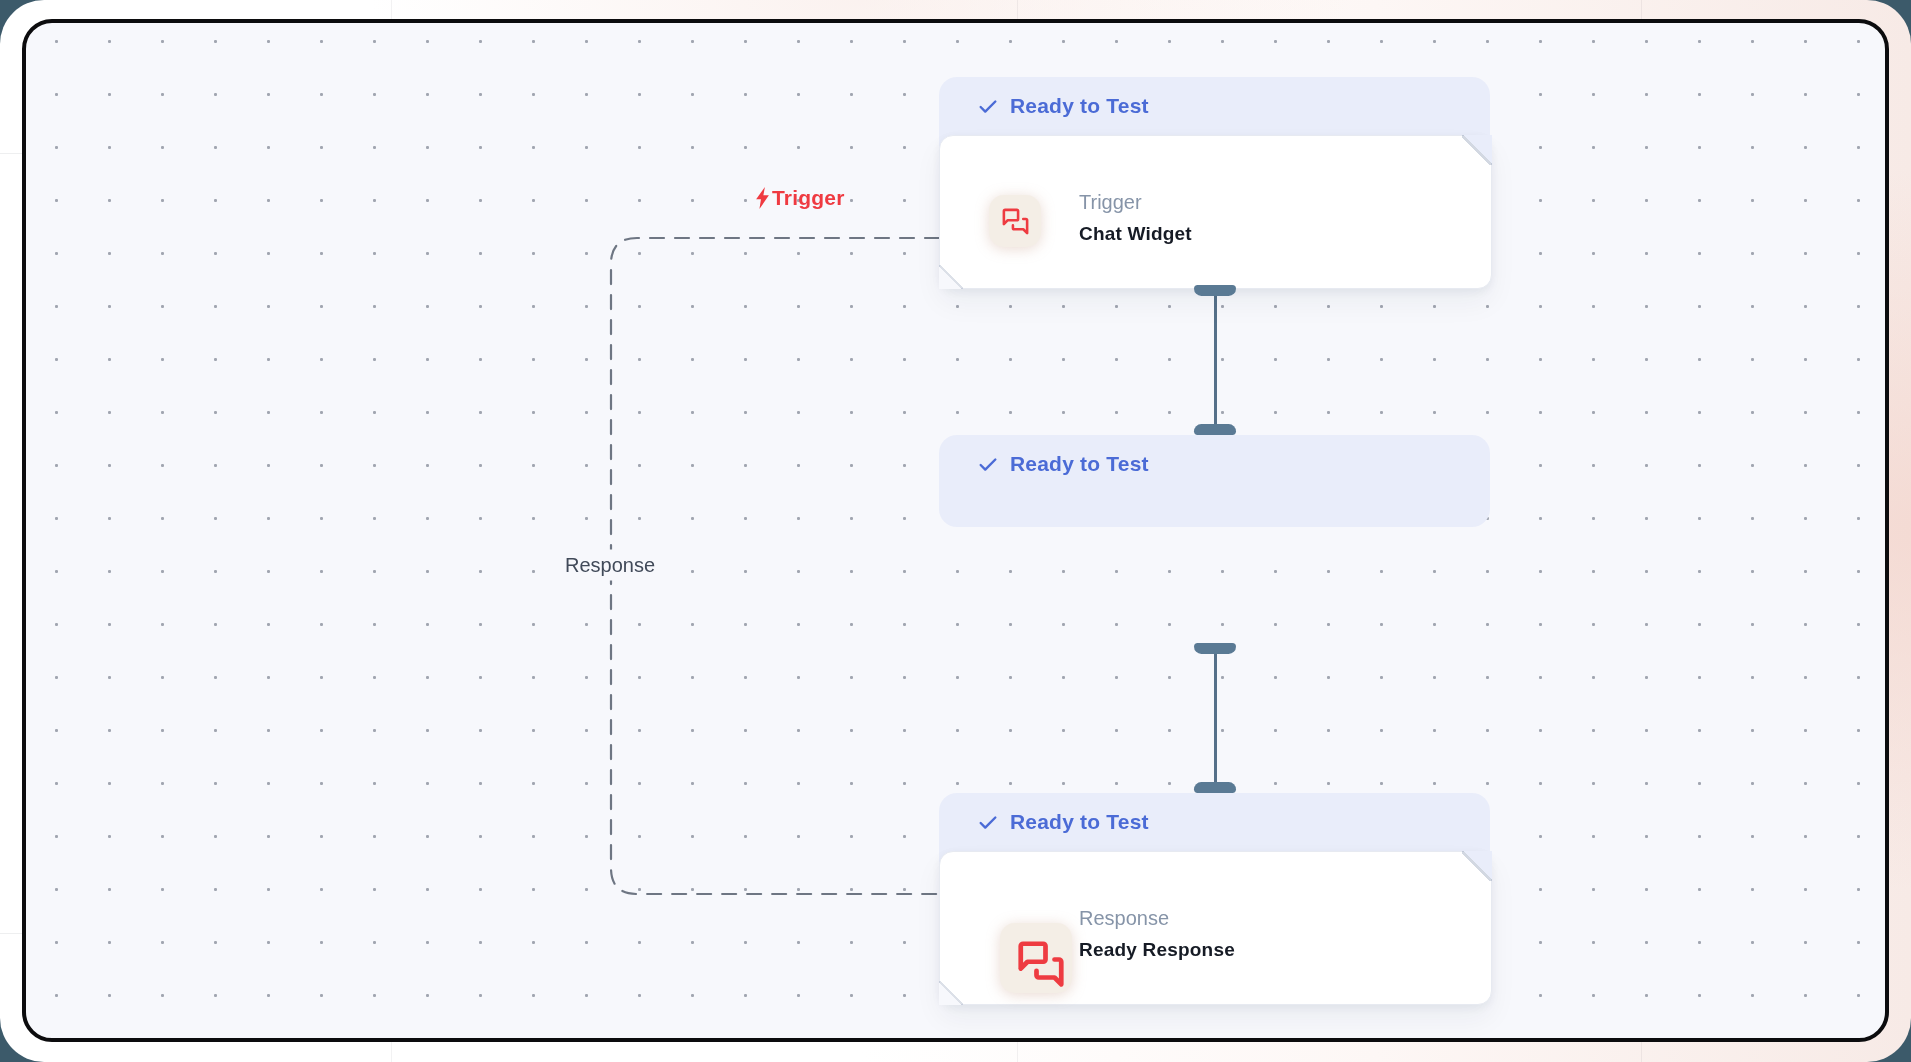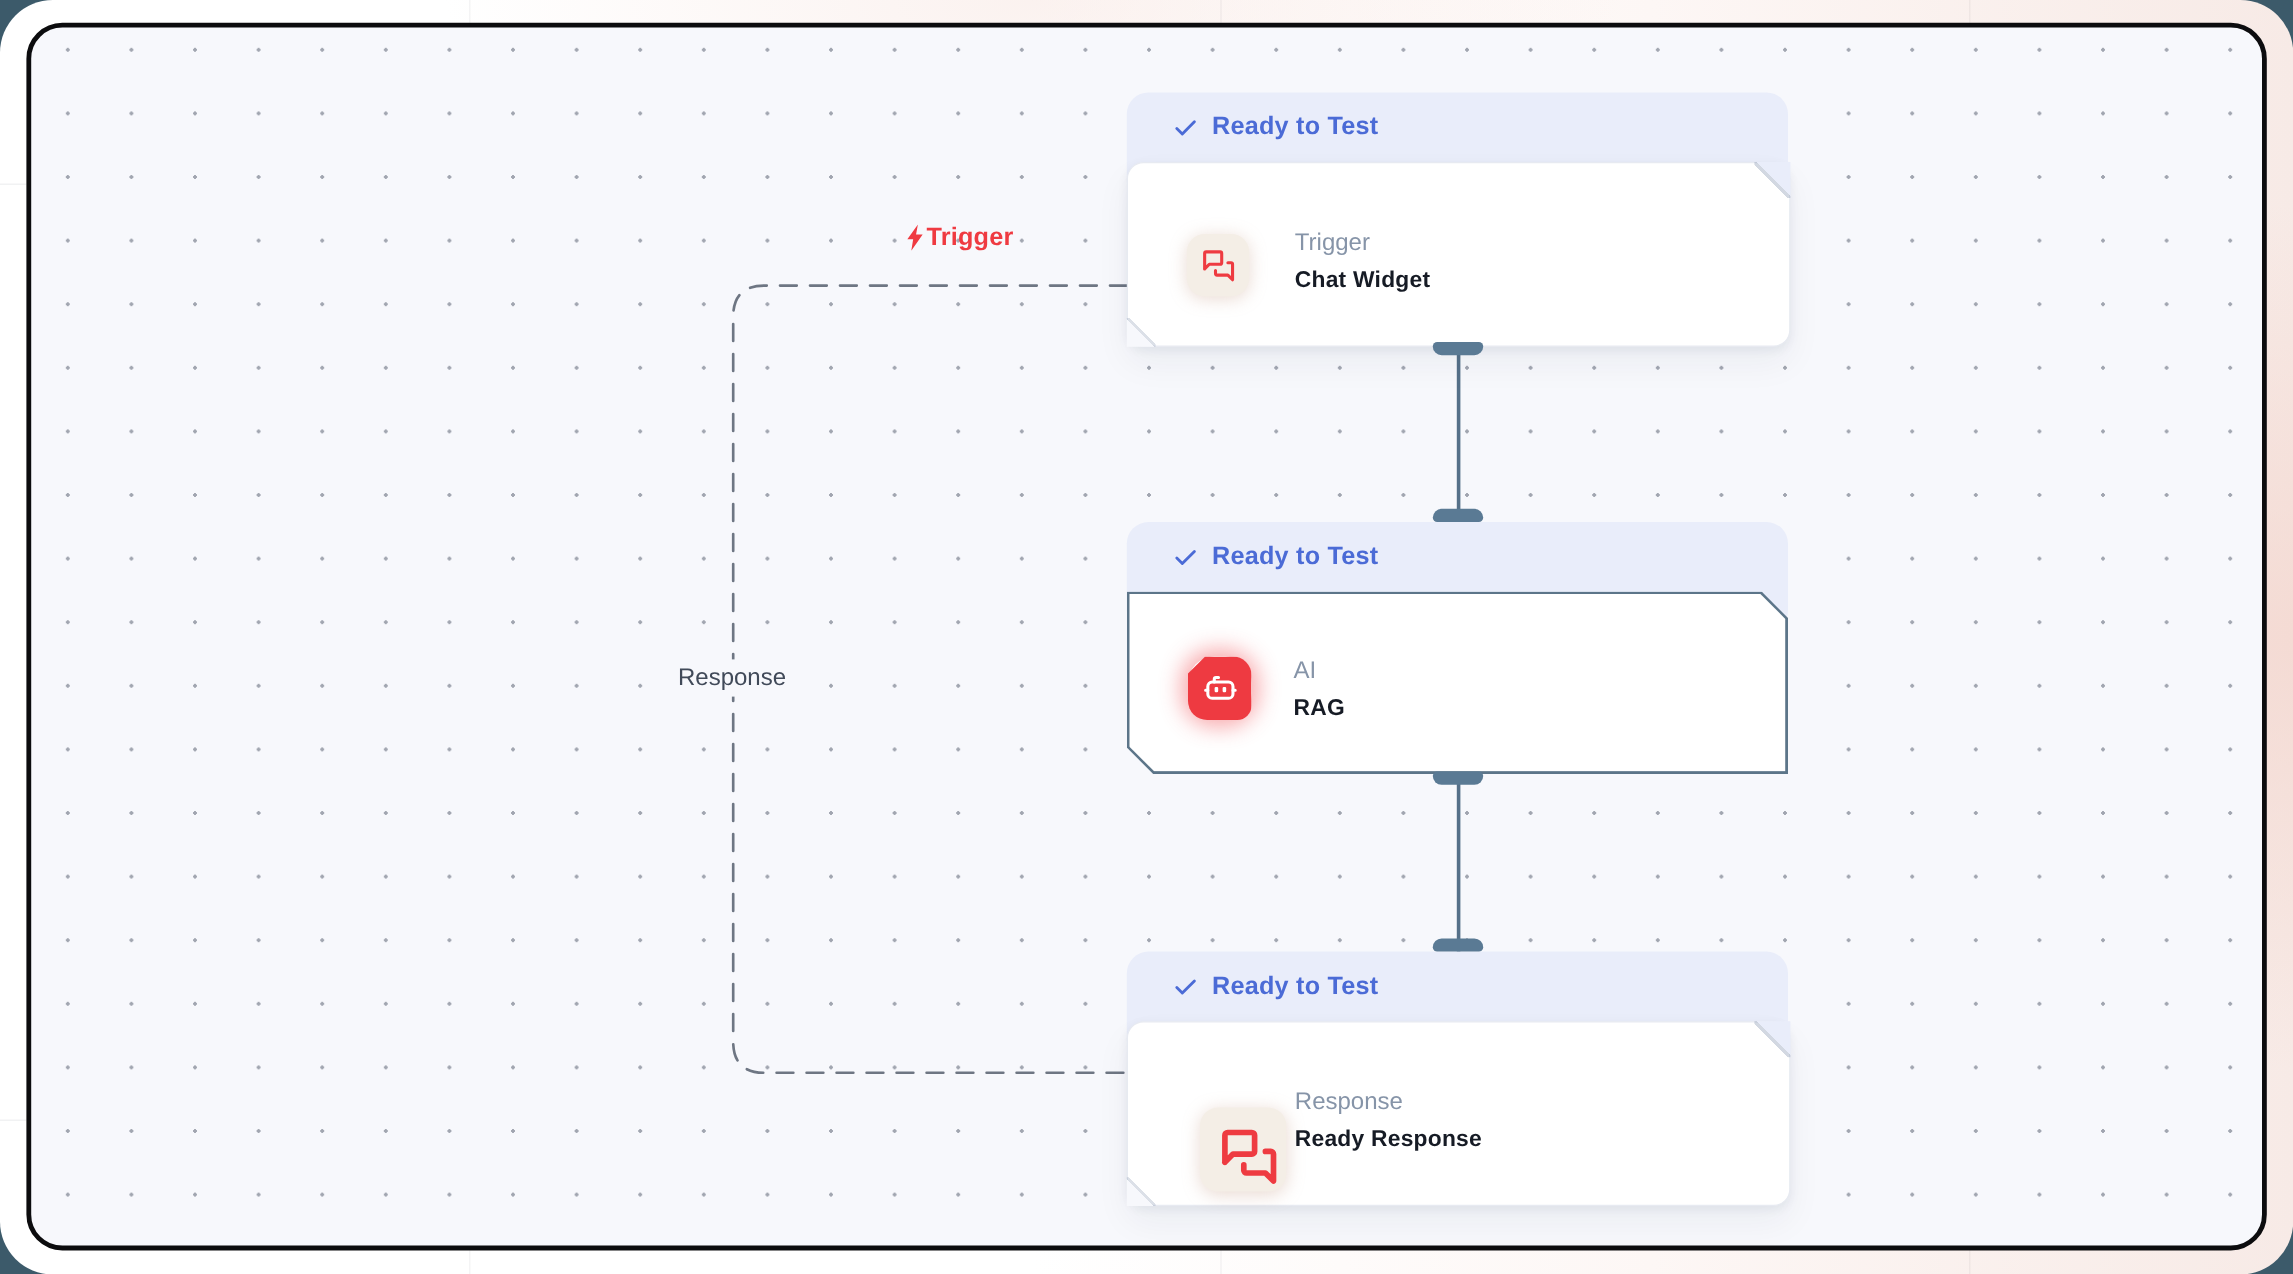--- a/index.html
+++ b/index.html
@@ -151,37 +151,20 @@
   </div>
 
   <div class="badge" style="top:412px">
     <div class="badge-inner">
       <svg class="badge-check" viewBox="0 0 24 24" fill="none" stroke="currentColor" stroke-width="2.6" stroke-linecap="round" stroke-linejoin="round">
           <polyline points="20 6 9 17 4 12"></polyline>
         </svg>
       <span class="badge-text">Ready to Test</span>
     </div>
   </div>
-  <div class="card selected" style="top:470px">
-    <div class="card-fill"></div>
-    <div class="icon-glow" style="left:51px;top:54px;width:53px;height:53px"></div>
-    <div class="icon-red" style="left:51px;top:54px;width:53px;height:53px">
-      <svg width="34" height="34" viewBox="0 0 24 24" fill="none" stroke="currentColor" stroke-width="1.8" stroke-linecap="round" stroke-linejoin="round">
-        <rect x="4.6" y="8" width="14.8" height="9.6" rx="2.6"></rect>
-        <path d="M8.4 8 V6.4 a1 1 0 0 1 1 -1 h1.5"></path>
-        <path d="M4.6 12.8 h-1.3 M19.4 12.8 h1.3"></path>
-        <rect x="8.6" y="10.9" width="2.1" height="3.1" rx="0.7" fill="currentColor" stroke="none"></rect>
-        <rect x="13.3" y="10.9" width="2.1" height="3.1" rx="0.7" fill="currentColor" stroke="none"></rect>
-      </svg>
-    </div>
-    <div class="node-text">
-      <div class="node-cat">AI</div>
-      <div class="node-title">RAG</div>
-    </div>
-  </div>
 
   <div class="badge" style="top:770px">
     <div class="badge-inner">
       <svg class="badge-check" viewBox="0 0 24 24" fill="none" stroke="currentColor" stroke-width="2.6" stroke-linecap="round" stroke-linejoin="round">
           <polyline points="20 6 9 17 4 12"></polyline>
         </svg>
       <span class="badge-text">Ready to Test</span>
     </div>
   </div>
   <div class="card" style="top:828px">

